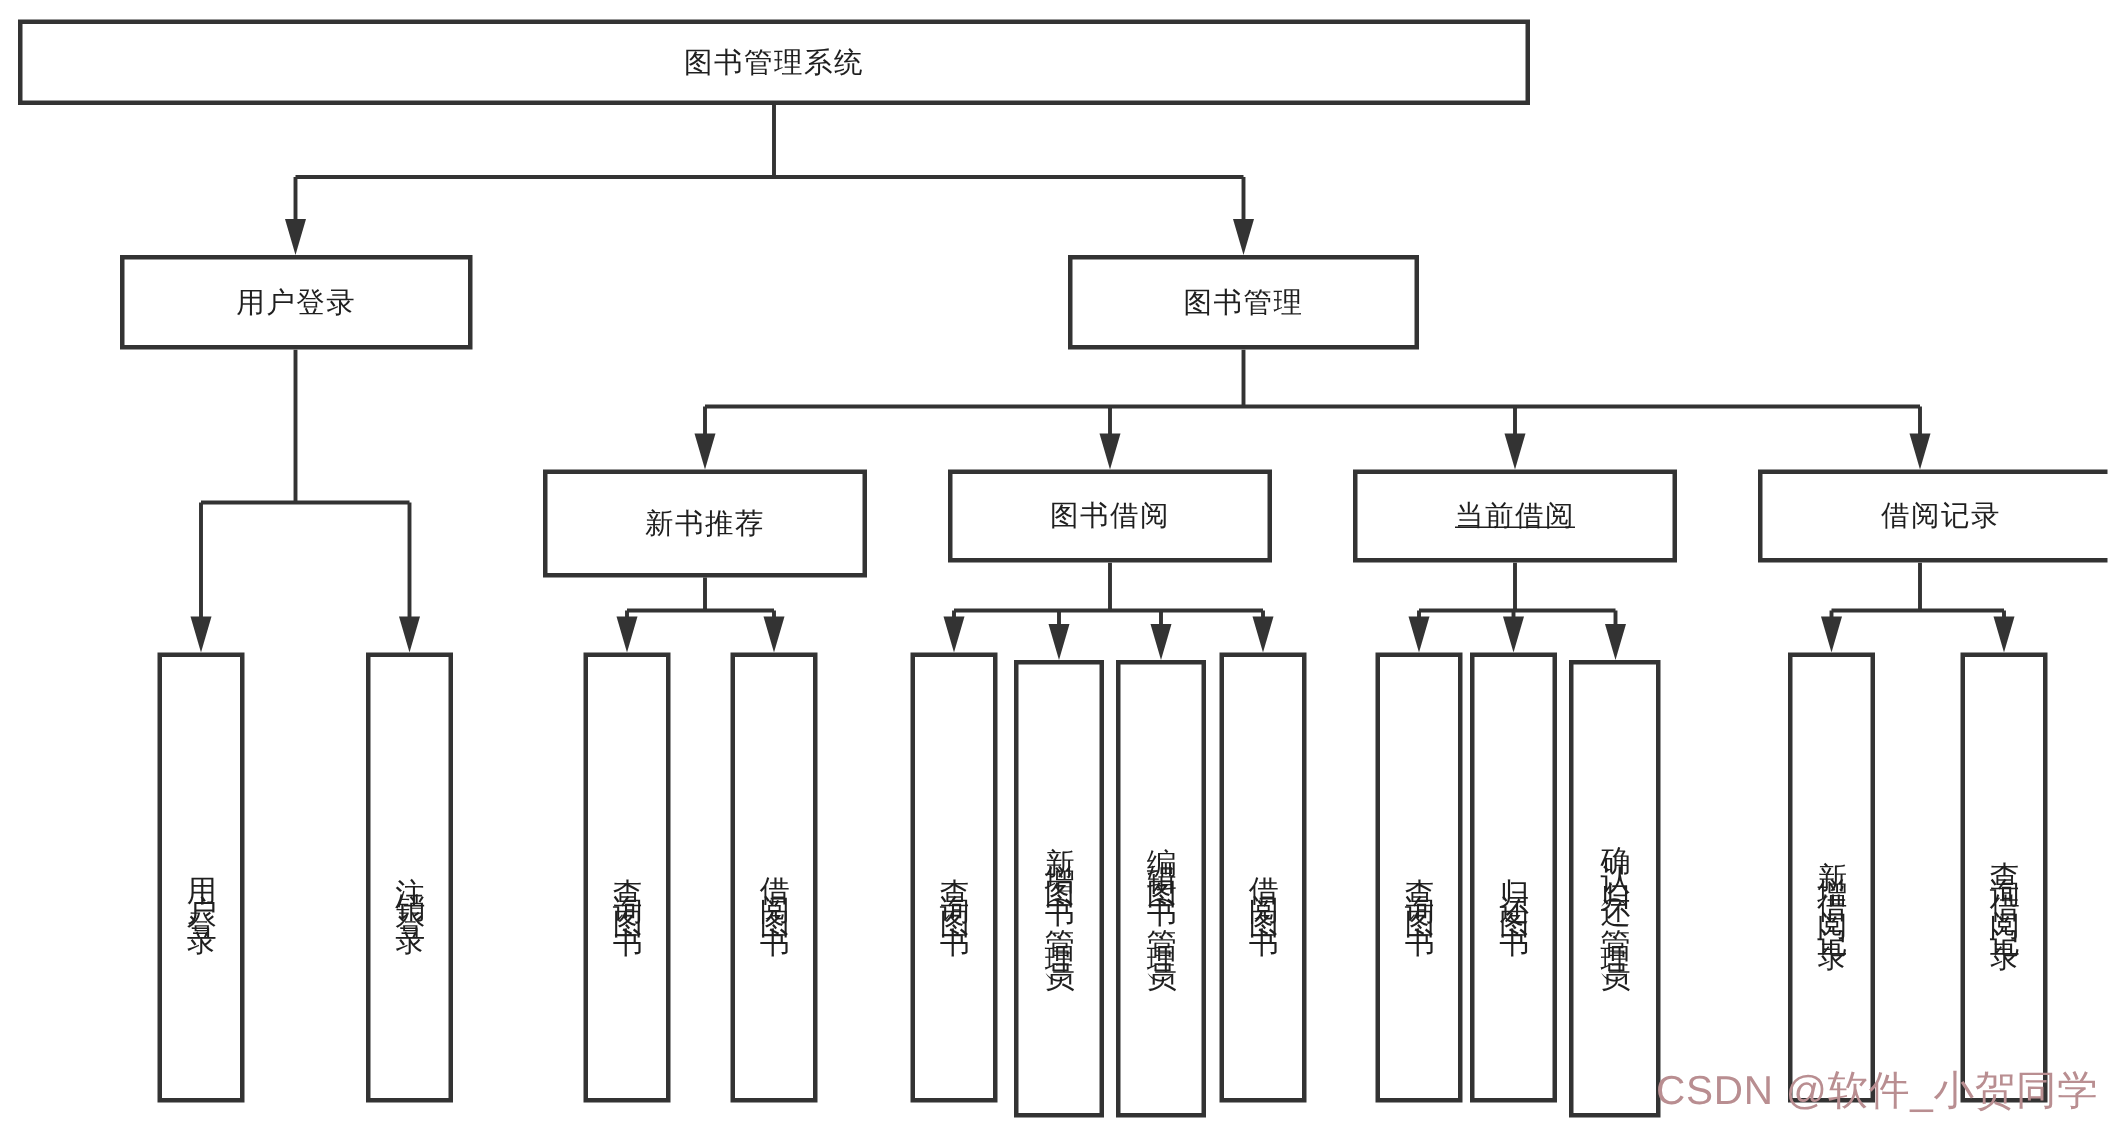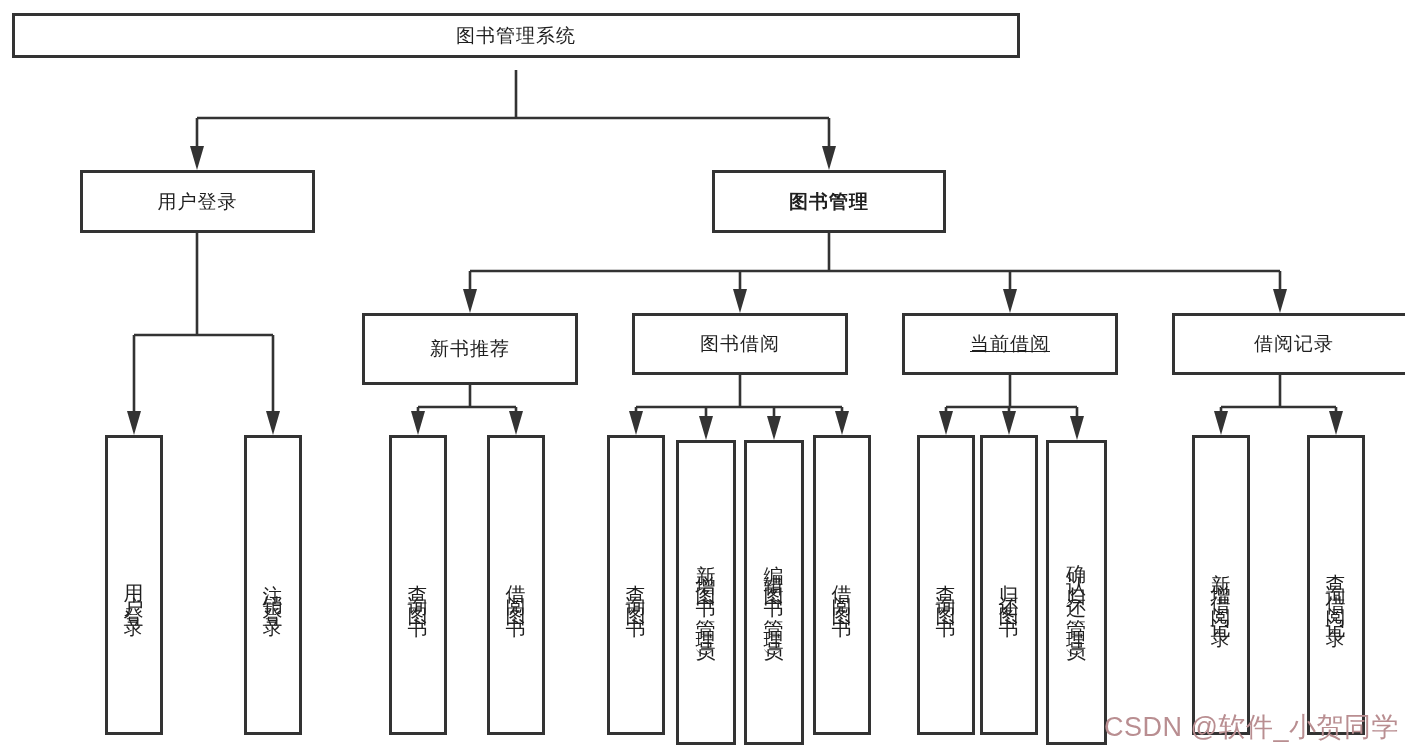--- a/index.html
+++ b/index.html
@@ -108,28 +108,28 @@
       <polygon points="1002,411 1016,411 1009,435"></polygon>
       <polygon points="1070,416 1084,416 1077,440"></polygon>
     </g>
     <g>
       <path d="M1280,375 V407 M1221,407 H1336 M1221,407 V415 M1336,407 V415"></path>
       <polygon points="1214,411 1228,411 1221,435"></polygon>
       <polygon points="1329,411 1343,411 1336,435"></polygon>
     </g>
   </svg>
 
-  <div class="node" style="left:12px;top:13px;width:1008px;height:45px;">
+  <div class="node" style="left:12px;top:13px;width:1008px;height:57px;">
     <span class="h-label">图书管理系统</span>
   </div>
 
   <div class="node" style="left:80px;top:170px;width:235px;height:63px;">
     <span class="h-label">用户登录</span>
   </div>
-  <div class="node" style="left:712px;top:170px;width:234px;height:63px;font-weight:bold;">
+  <div class="node" style="left:712px;top:170px;width:234px;height:63px;">
     <span class="h-label">图书管理</span>
   </div>
 
   <div class="node" style="left:362px;top:313px;width:216px;height:72px;">
     <span class="h-label">新书推荐</span>
   </div>
   <div class="node" style="left:632px;top:313px;width:216px;height:62px;">
     <span class="h-label">图书借阅</span>
   </div>
   <div class="node" style="left:902px;top:313px;width:216px;height:62px;text-decoration:underline;">

